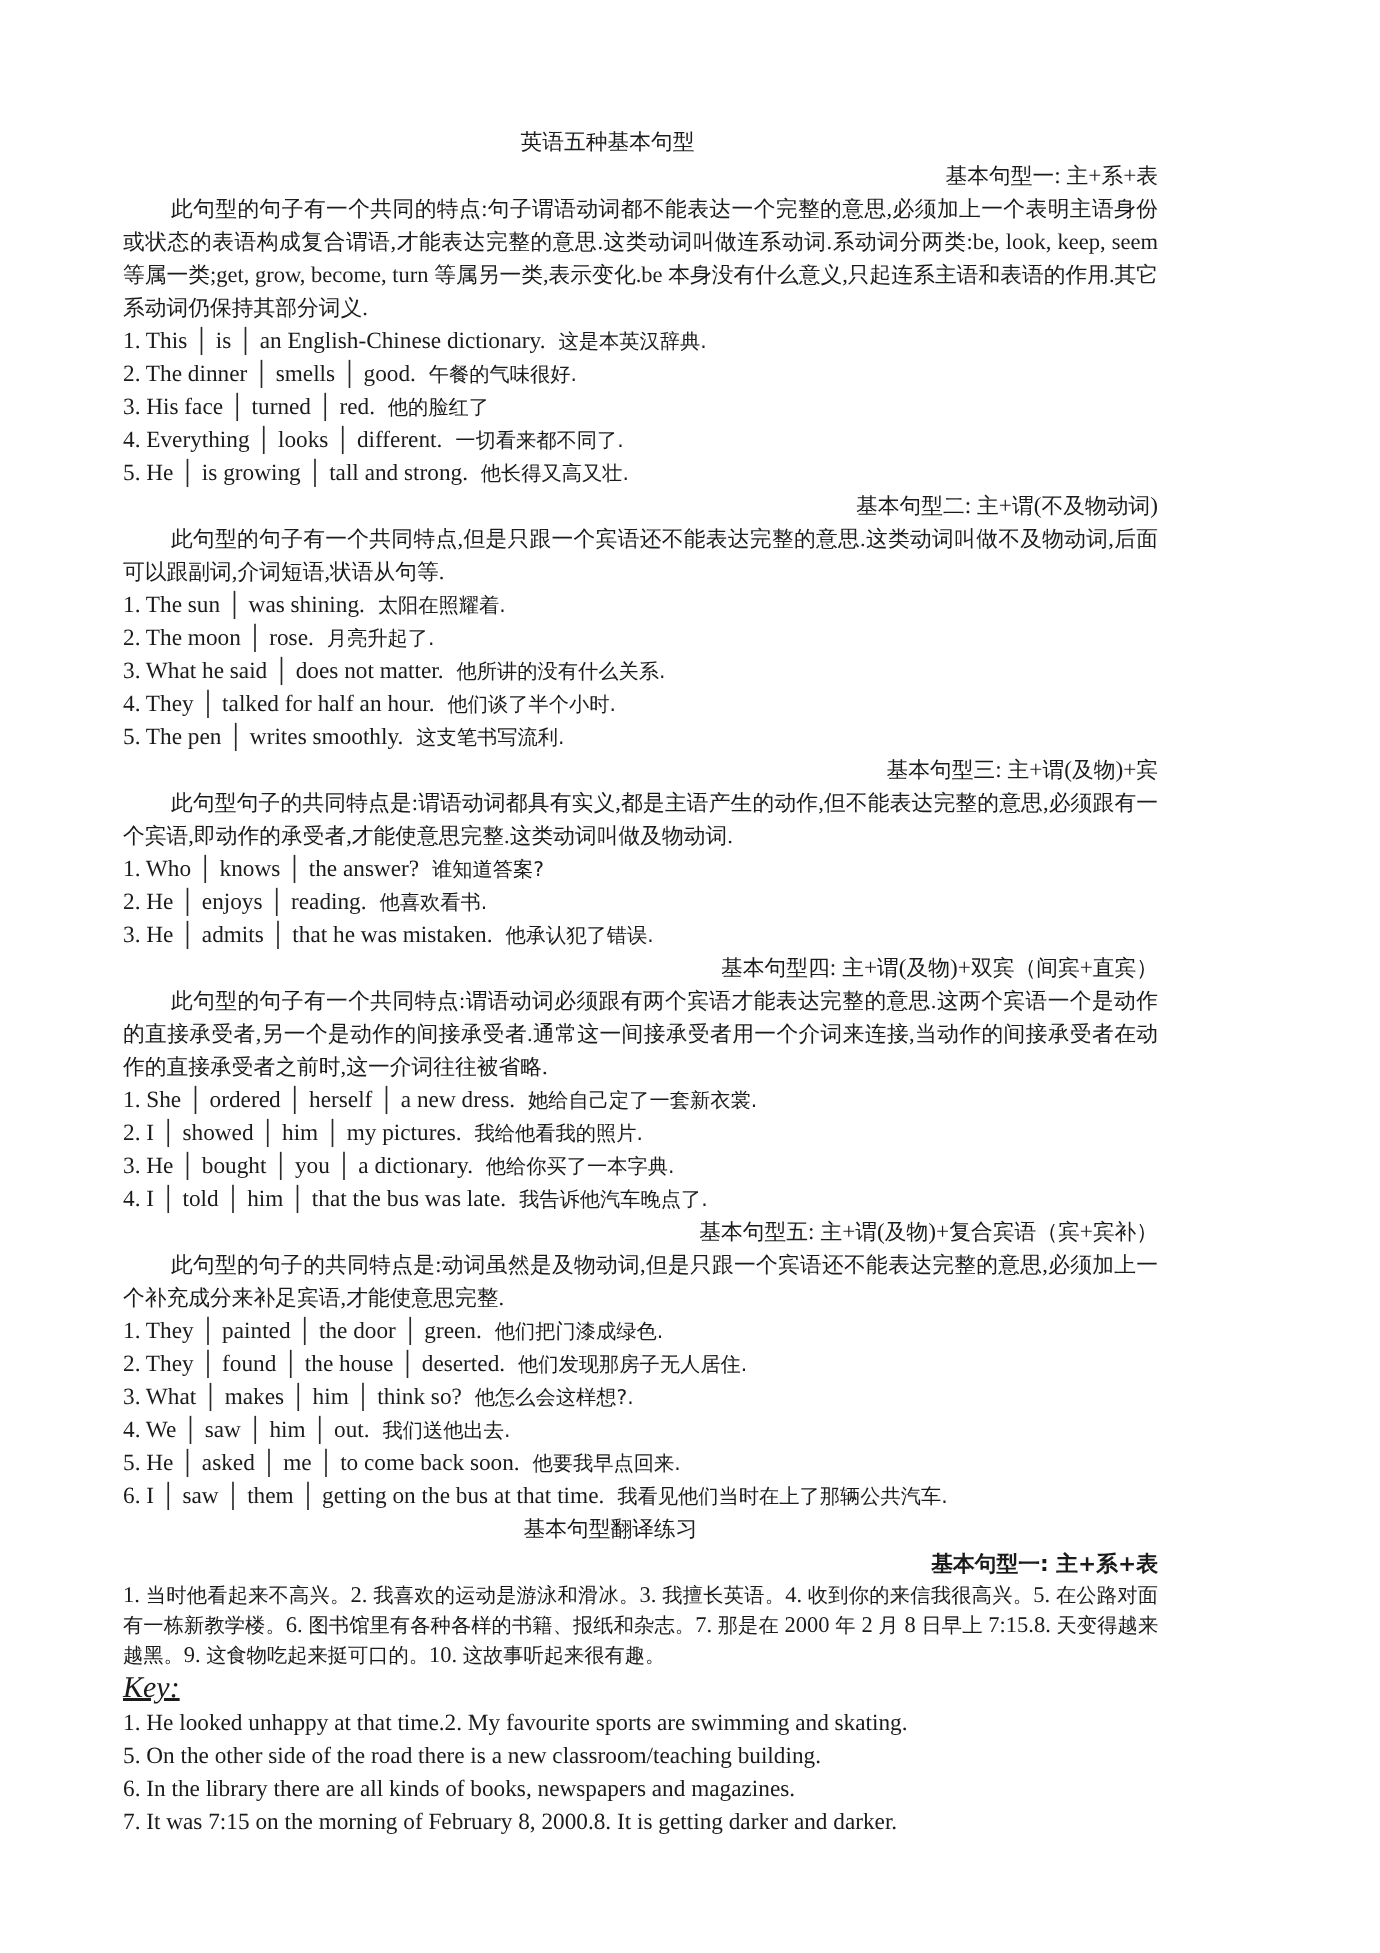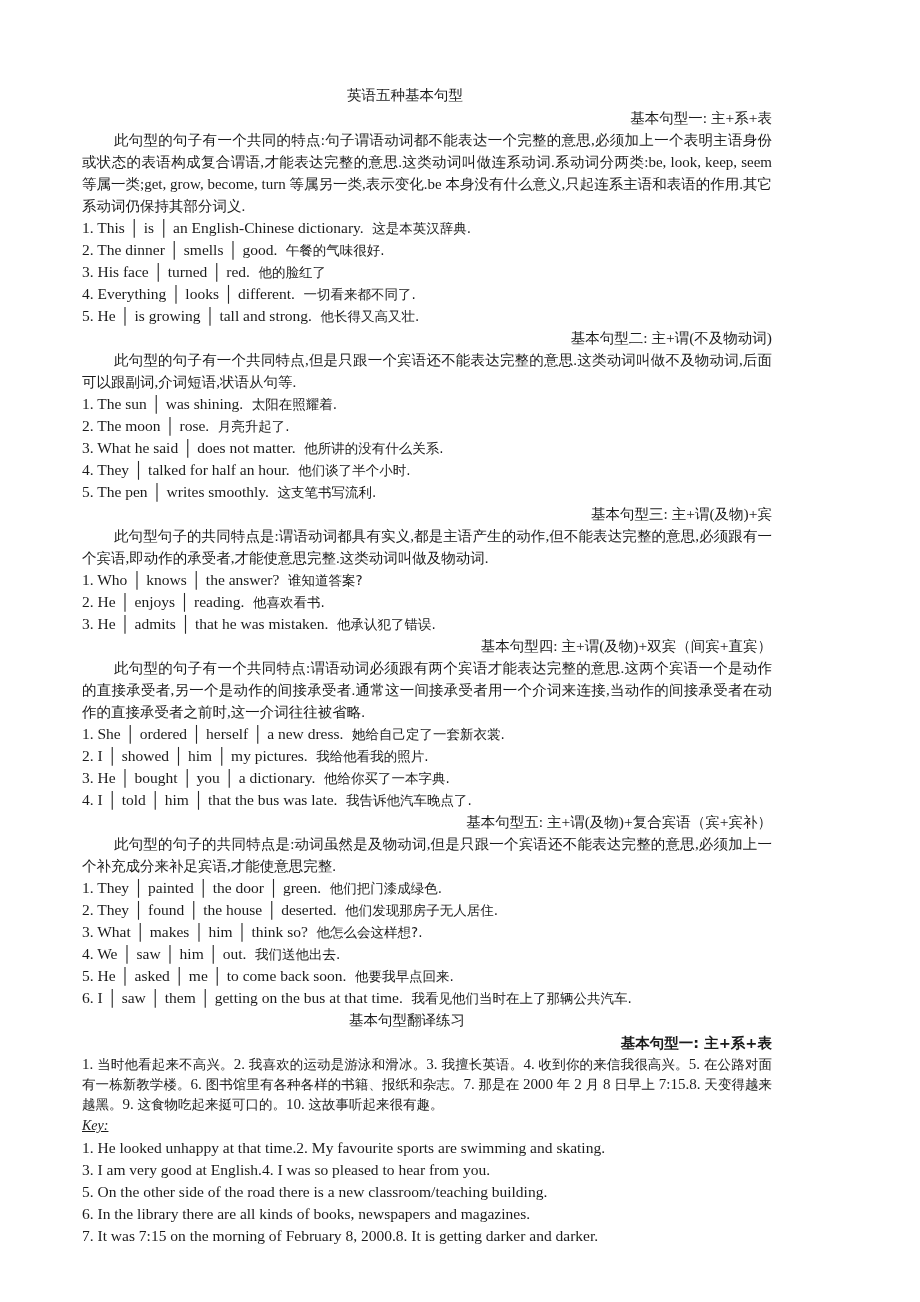--- a/index.html
+++ b/index.html
@@ -61,21 +61,21 @@
     font-family: "DejaVu Sans", "Liberation Sans", sans-serif;
     font-size: 13.5px;
   }
   .sec-head .cn, .para .cn {
     font-size: 14.5px;
   }
   .doc-title .cn {
     font-size: 14.5px;
   }
   .key-label {
-    font-size: 14px;
+    font-size: 20px;
     line-height: 22px;
     margin: 0;
     font-style: italic;
     text-decoration: underline;
     display: inline-block;
   }
   .key-wrap {
     line-height: 22px;
   }
   .ex-cn {
@@ -142,19 +142,18 @@
   <div id="prompts">
       <div class="ex-cn"><span>1. </span><span class="cn">当时他看起来不高兴。</span><span>2. </span><span class="cn">我喜欢的运动是游泳和滑冰。</span><span>3. </span><span class="cn">我擅长英语。</span><span>4. </span><span class="cn">收到你的来信我很高兴。</span><span>5. </span><span class="cn">在公路对面有一栋新教学楼。</span><span>6. </span><span class="cn">图书馆里有各种各样的书籍、报纸和杂志。</span><span>7. </span><span class="cn">那是在</span><span> 2000 </span><span class="cn">年</span><span> 2 </span><span class="cn">月</span><span> 8 </span><span class="cn">日早上</span><span> 7:15.8. </span><span class="cn">天变得越来越黑。</span><span>9. </span><span class="cn">这食物吃起来挺可口的。</span><span>10. </span><span class="cn">这故事听起来很有趣。</span></div>
     </div>
 
   <div class="key-wrap">
     <span class="key-label">Key:</span>
   </div>
 
   <div id="keys">
       <div class="ex">1. He looked unhappy at that time.2. My favourite sports are swimming and skating.</div>
-      <div class="ex">3. I am very good at English.4. I was so pleased to hear from you.</div>
       <div class="ex">5. On the other side of the road there is a new classroom/teaching building.</div>
       <div class="ex">6. In the library there are all kinds of books, newspapers and magazines.</div>
       <div class="ex">7. It was 7:15 on the morning of February 8, 2000.8. It is getting darker and darker.</div>
     </div>
 
 </div>
 
 </body></html>

